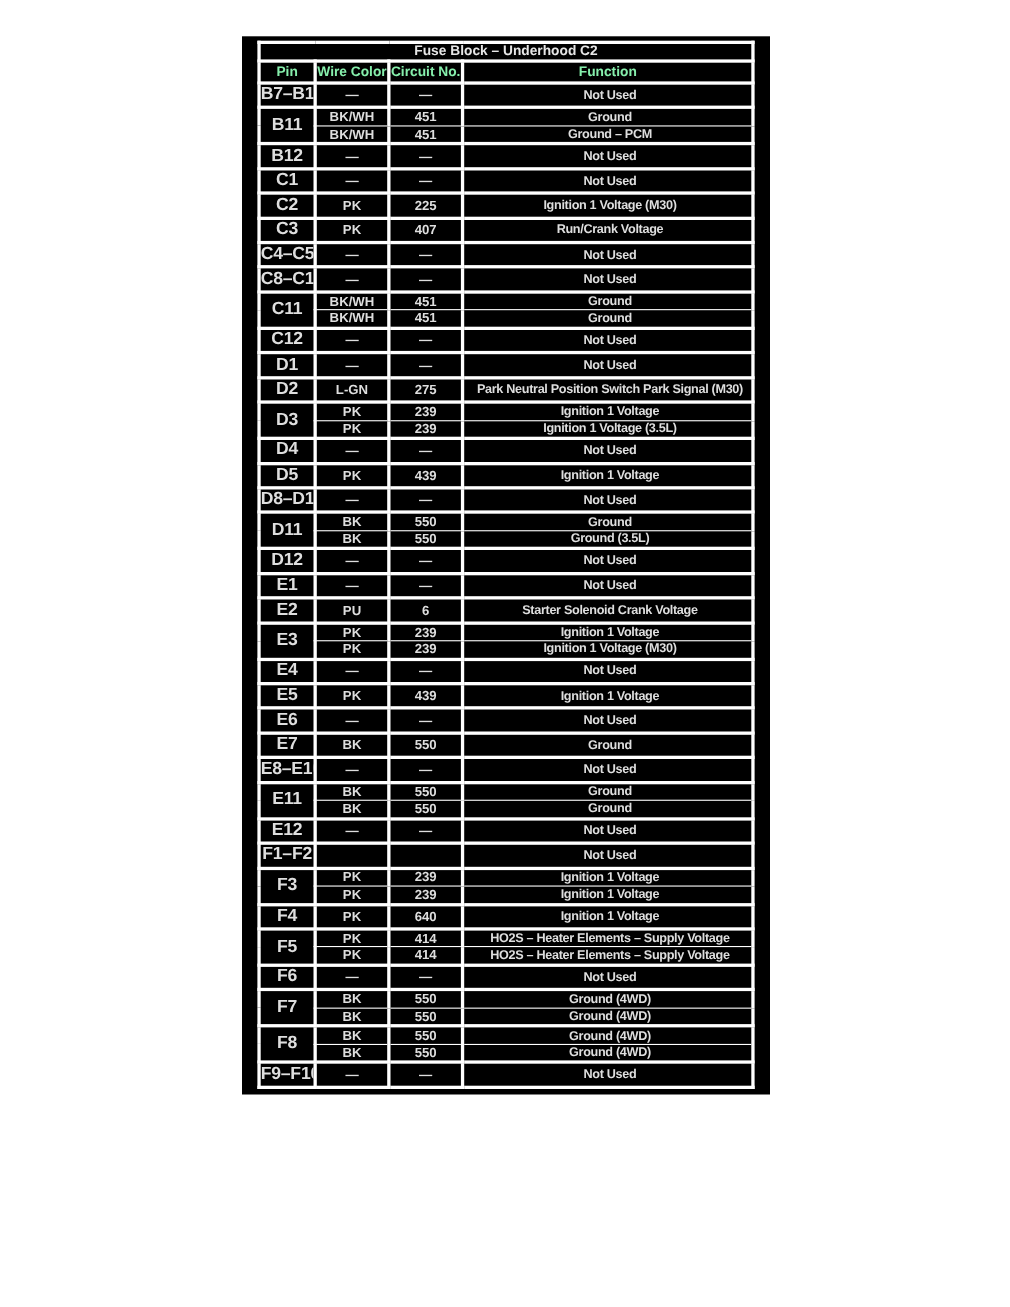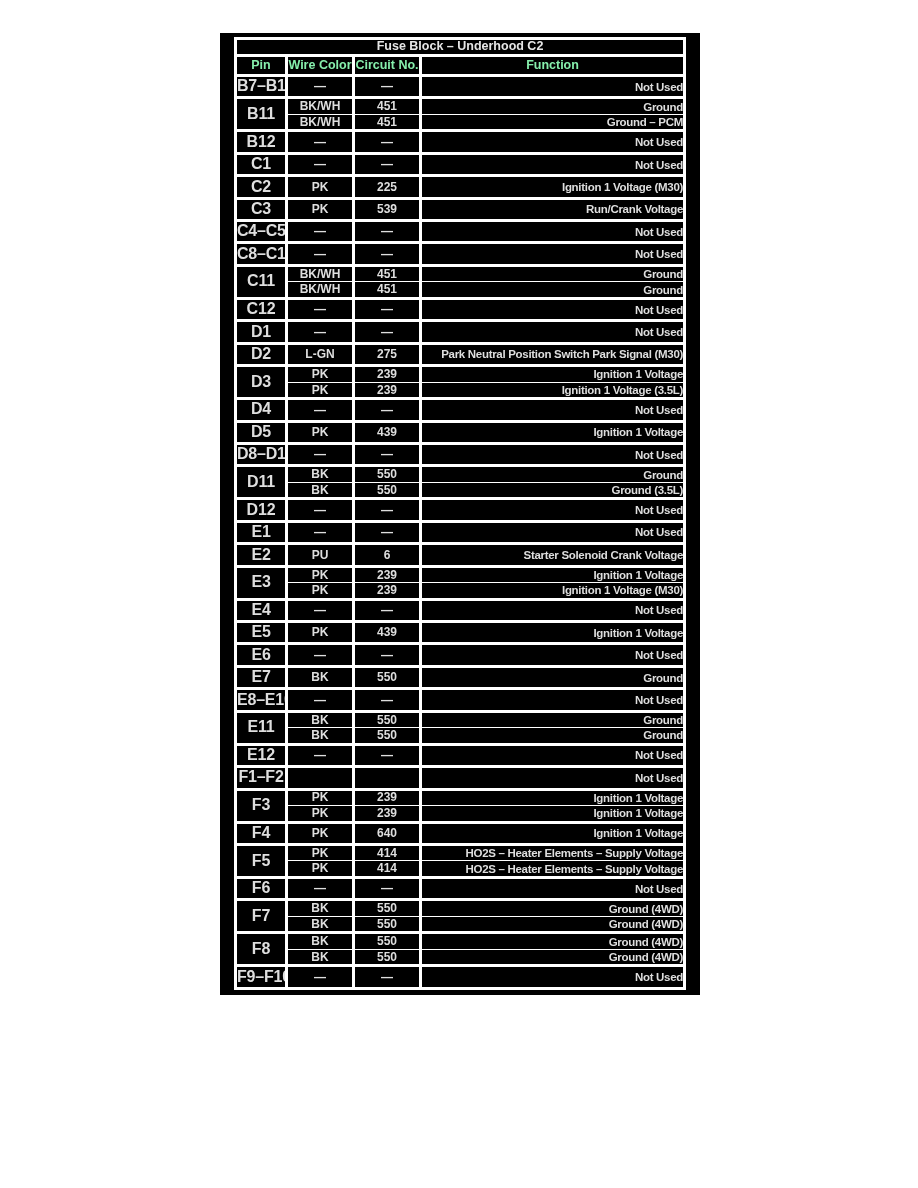--- a/index.html
+++ b/index.html
@@ -49,21 +49,21 @@
     height: 14px;
     font-size: 12.5px;
     color: #e6e6e6;
   }
   table.fuse tr.header-row th {
     height: 17px;
     font-size: 12.5px;
     color: #86efac;
   }
   table.fuse td.fn {
-    text-align: right;
+    text-align: center;
     padding-left: 4px;
     font-size: 11.5px;
     letter-spacing: -0.3px;
   }
   table.fuse td.pin {
     font-size: 16px;
     letter-spacing: -0.2px;
   }
   
   table.fuse td.thin-b { border-bottom-width: 1px; }
@@ -124,21 +124,21 @@
           </tr>
           <tr>
             <td class="pin" rowspan="1">C2</td>
             <td>PK</td>
             <td>225</td>
             <td class="fn">Ignition 1 Voltage (M30)</td>
           </tr>
           <tr>
             <td class="pin" rowspan="1">C3</td>
             <td>PK</td>
-            <td>539</td>
+            <td>407</td>
             <td class="fn">Run/Crank Voltage</td>
           </tr>
           <tr>
             <td class="pin" rowspan="1">C4–C5</td>
             <td>—</td>
             <td>—</td>
             <td class="fn">Not Used</td>
           </tr>
           <tr>
             <td class="pin" rowspan="1">C8–C10</td>

